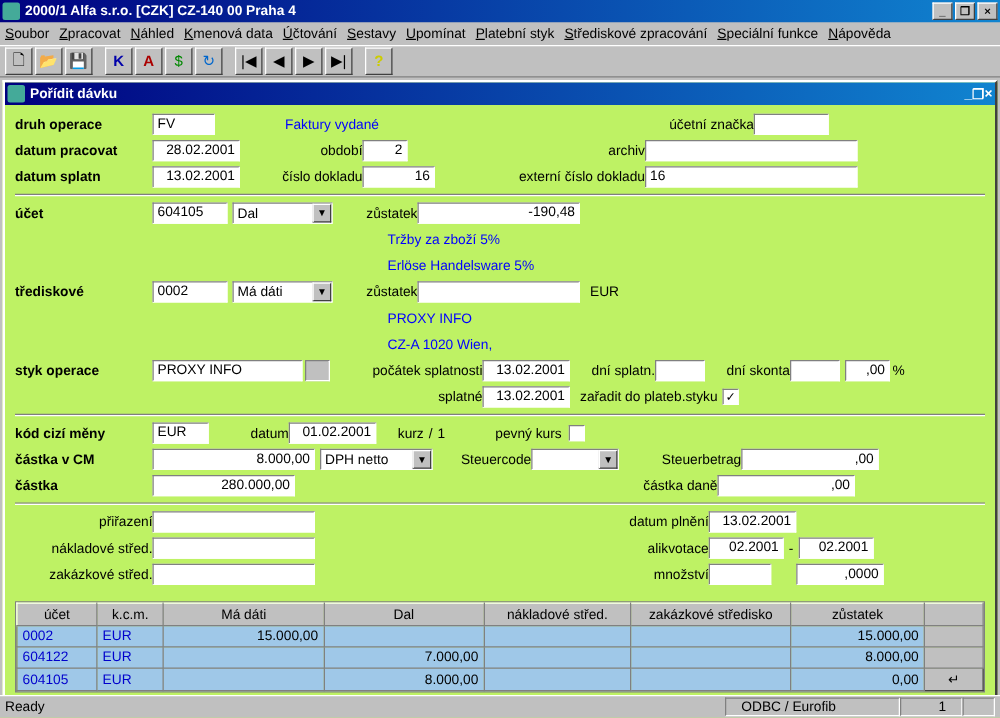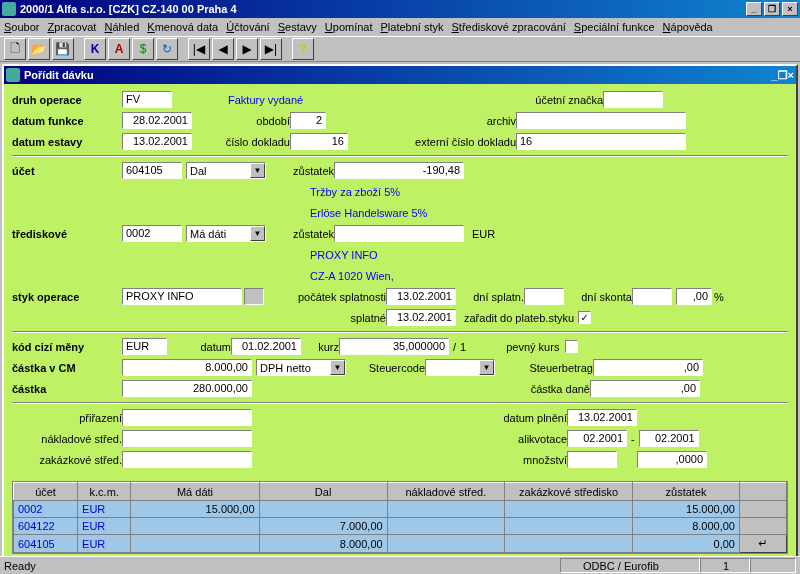--- a/index.html
+++ b/index.html
@@ -38,21 +38,21 @@
 .hr { border-top: 1px solid #808080; border-bottom: 1px solid #fff; margin: 4px 0; }
 
 .grid { border: 1px solid #808080; margin: 4px 8px; }
 .grid table { border-collapse: collapse; width: 100%; table-layout: fixed; }
 .grid th { background: #c0c0c0; border: 1px solid; border-color: #fff #808080 #808080 #fff; padding: 2px 4px; font-weight: normal; height: 18px; }
 .grid td { border: 1px solid #808080; padding: 2px 4px; height: 17px; background: #9fc8e8; }
 .grid td.r { text-align: right; }
 .grid .colbtn { width: 40px; background: #c0c0c0; border: 1px solid; border-color: #fff #404040 #404040 #fff; }
 
 .statusbar { position: absolute; bottom: 0; left: 0; right: 0; height: 18px; background: #c0c0c0; border-top: 1px solid #fff; display: flex; align-items: center; padding: 0 4px; font-size: 11px; }
-.statusbar .cell { border: 1px solid; border-color: #808080 #fff #fff #808080; padding: 1px 22px; height: 15px; }
+.statusbar .cell { border: 1px solid; border-color: #808080 #fff #fff #808080; padding: 1px 12px; height: 15px; }
 </style>
 </head>
 <body>
 
 <div class="titlebar">
   <div class="icon"></div>
   <span>2000/1  Alfa s.r.o. [CZK] CZ-140 00  Praha 4</span>
   <div class="spacer"></div>
   <div class="winbtn">_</div>
   <div class="winbtn">❐</div>
@@ -106,30 +106,30 @@
     <div class="row">
       <div class="lbl">druh operace</div>
       <div class="inp" style="width:50px">FV</div>
       <span class="bluelink" style="margin-left:20px">Faktury vydané</span>
       <div style="width:180px"></div>
       <span class="lbl2" style="width:120px">účetní značka</span>
       <div class="inp" style="width:60px"></div>
     </div>
 
     <div class="row">
-      <div class="lbl">datum funkce</div>
+      <div class="lbl">datum pracovat</div>
       <div class="inp r" style="width:70px">28.02.2001</div>
       <span class="lbl2" style="margin-left:18px;width:80px">období</span>
       <div class="inp r" style="width:36px">2</div>
       <span class="lbl2" style="margin-left:70px;width:120px">archiv</span>
       <div class="inp" style="width:170px"></div>
     </div>
 
     <div class="row">
-      <div class="lbl">datum estavy</div>
+      <div class="lbl">datum splatn</div>
       <div class="inp r" style="width:70px">13.02.2001</div>
       <span class="lbl2" style="margin-left:18px;width:80px">číslo dokladu</span>
       <div class="inp r" style="width:58px">16</div>
       <span class="lbl2" style="margin-left:48px;width:120px">externí číslo dokladu</span>
       <div class="inp" style="width:170px">16</div>
     </div>
 
     <div class="hr"></div>
 
     <div class="row">
@@ -193,21 +193,20 @@
     </div>
 
     <div class="hr"></div>
 
     <div class="row">
       <div class="lbl">kód cizí měny</div>
       <div class="inp" style="width:45px">EUR</div>
       <span class="lbl2" style="margin-left:24px;width:40px">datum</span>
       <div class="inp r" style="width:70px">01.02.2001</div>
       <span class="lbl2" style="margin-left:6px;width:32px">kurz</span>
-      <div class="inp r" style="width:110px">35,000000</div>
       <span style="margin:0 4px">/</span>
       <span>1</span>
       <span class="lbl2" style="margin-left:40px">pevný kurs</span>
       <div class="chk" style="margin-left:6px"></div>
     </div>
 
     <div class="row">
       <div class="lbl">částka v CM</div>
       <div class="inp r" style="width:130px">8.000,00</div>
       <div class="sel" style="width:90px;margin-left:4px">
@@ -218,21 +217,21 @@
       <div class="sel" style="width:70px">
         <div class="seltext"></div>
           <div class="selbtn">▼</div>
       </div>
       <span class="lbl2" style="margin-left:18px;width:80px">Steuerbetrag</span>
       <div class="inp r" style="width:110px">,00</div>
     </div>
 
     <div class="row">
       <div class="lbl">částka</div>
-      <div class="inp r" style="width:130px">280.000,00</div>
+      <div class="inp r" style="width:114px">280.000,00</div>
       <div style="width:258px"></div>
       <span class="lbl2" style="width:80px">částka daně</span>
       <div class="inp r" style="width:110px">,00</div>
     </div>
 
     <div class="hr"></div>
 
     <div class="row">
       <div class="lbl lbl2" style="font-weight:normal">přiřazení</div>
       <div class="inp" style="width:130px"></div>

